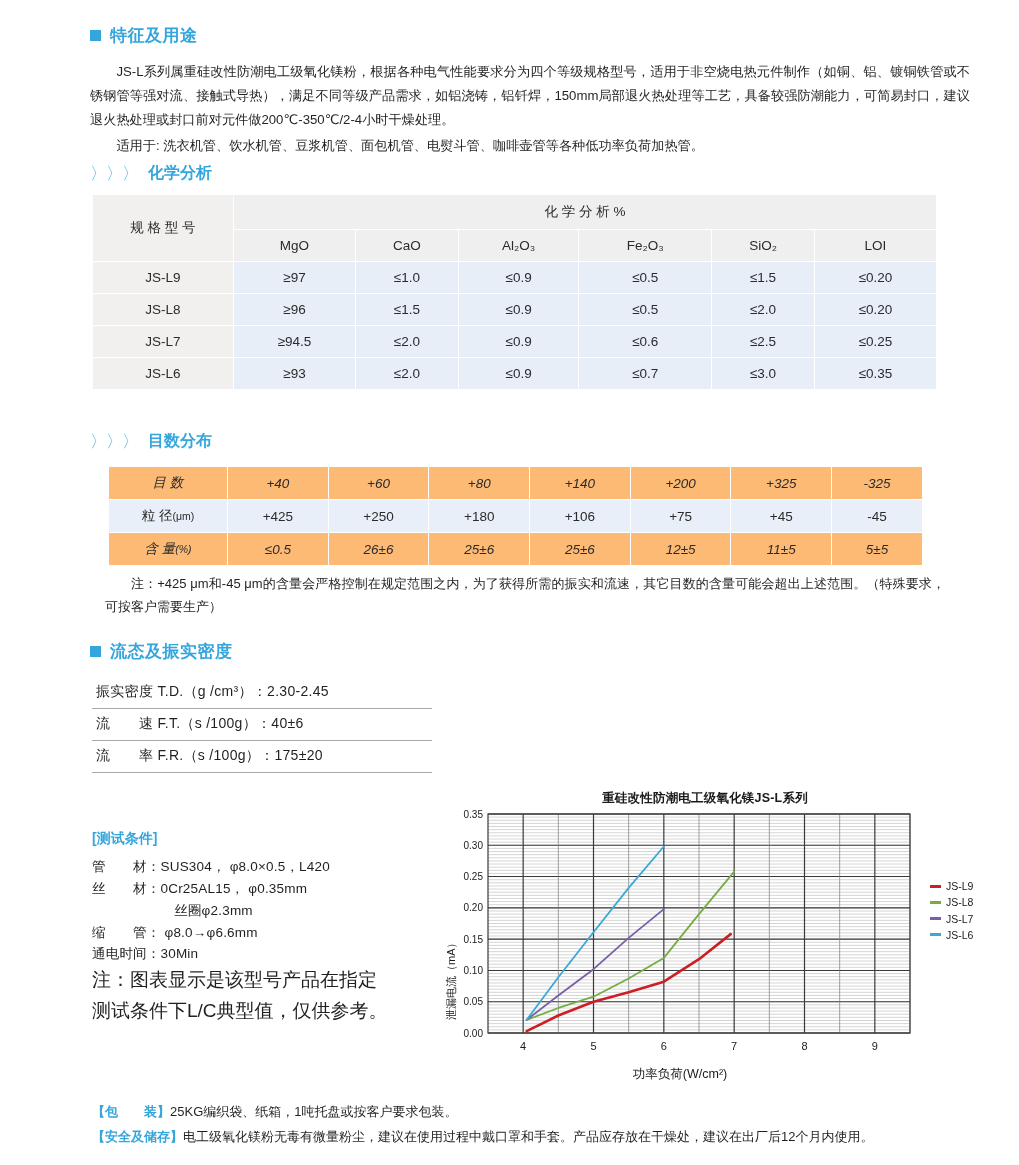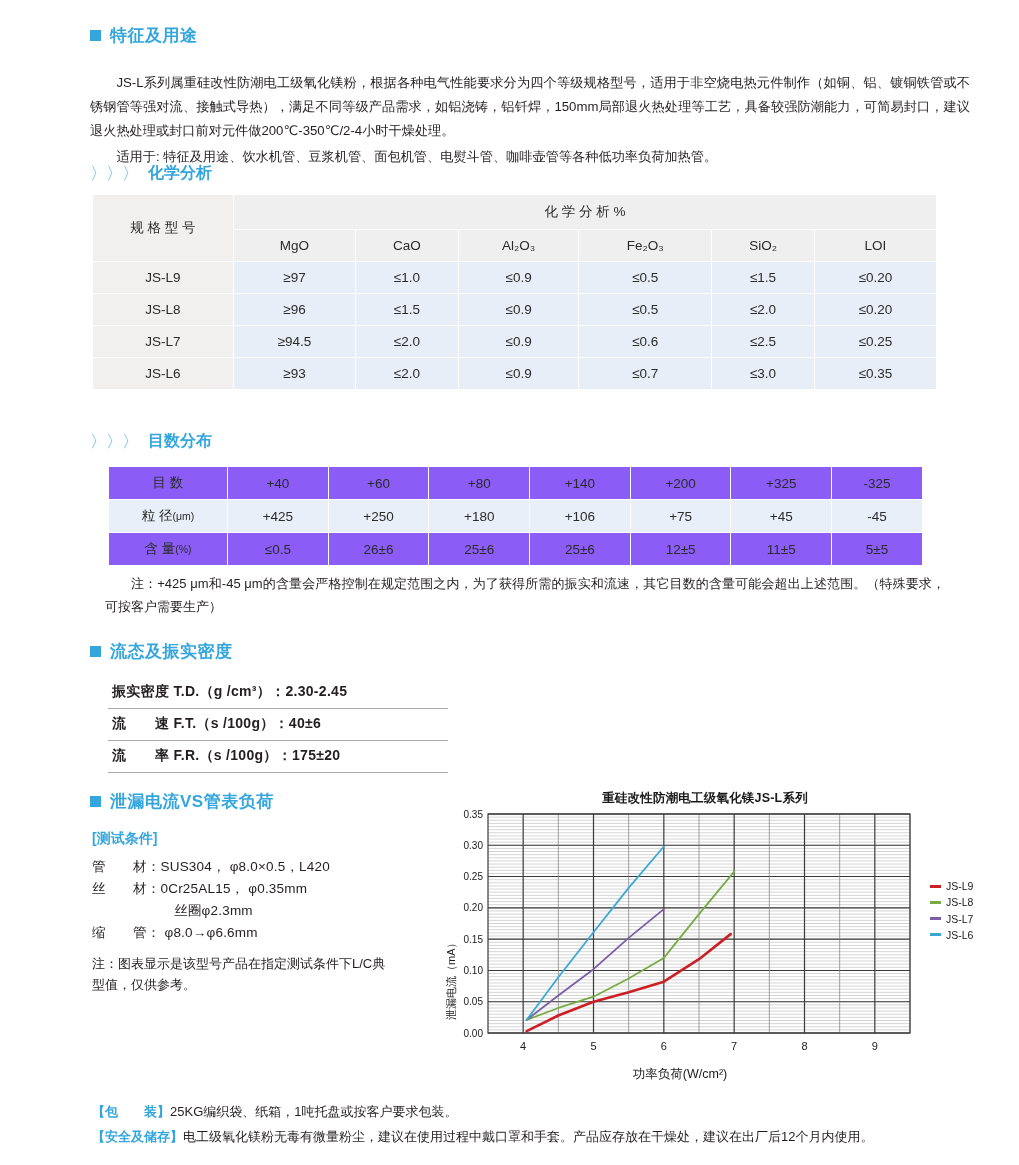--- a/index.html
+++ b/index.html
@@ -70,21 +70,21 @@
   .chem .cell { background: #e8eef7; }
   .chem .spec-col { width: 140px; }
 
   .mesh td {
     text-align: center;
     font-size: 13.5px;
     padding: 7px 2px;
     border: none;
     color: #2b2b2b;
   }
-  .mesh .r-gray { background: #8b5cf6; }
+  .mesh .r-gray { background: #fdba74; font-style: italic; }
   .mesh .r-blue { background: #e8eff8; margin-left: 26px; }
   .mesh .first { width: 118px; }
   .sub { font-size: 10.5px; }
 
   .note {
     font-size: 13px;
     line-height: 1.8;
     text-indent: 2em;
     text-align: justify;
   }
@@ -106,21 +106,21 @@
     font-size: 14px;
     font-weight: bold;
     margin-bottom: 8px;
   }
   .tc-line {
     font-size: 13.5px;
     line-height: 1.62;
     white-space: pre;
     letter-spacing: 0.2px;
   }
-  .tc-wrap { font-size: 13px; line-height: 1.62; margin-top: 10px; }
+  .tc-wrap { font-size: 19px; line-height: 1.62; }
 
   
   .chart-title {
     font-size: 12.5px;
     font-weight: bold;
     text-align: center;
     color: #1a1a1a;
     letter-spacing: 0.2px;
   }
   .chart-area { position: relative; }
@@ -161,22 +161,22 @@
 </head>
 <body>
 
 <div class="page">
 
   <div style="position:absolute; left:90px; top:24px; width:880px;">
     <div class="h-square">
       <span class="sq"></span>
       <span>特征及用途</span>
     </div>
-    <div class="para indent" style="margin-top:24px;">JS-L系列属重硅改性防潮电工级氧化镁粉，根据各种电气性能要求分为四个等级规格型号，适用于非空烧电热元件制作（如铜、铝、镀铜铁管或不锈钢管等强对流、接触式导热），满足不同等级产品需求，如铝浇铸，铝钎焊，150mm局部退火热处理等工艺，具备较强防潮能力，可简易封口，建议退火热处理或封口前对元件做200℃-350℃/2-4小时干燥处理。</div>
-    <div class="para indent" style="margin-top:2px;">适用于: 特征及用途、饮水机管、豆浆机管、面包机管、电熨斗管、咖啡壶管等各种低功率负荷加热管。</div>
+    <div class="para indent" style="margin-top:13px;">JS-L系列属重硅改性防潮电工级氧化镁粉，根据各种电气性能要求分为四个等级规格型号，适用于非空烧电热元件制作（如铜、铝、镀铜铁管或不锈钢管等强对流、接触式导热），满足不同等级产品需求，如铝浇铸，铝钎焊，150mm局部退火热处理等工艺，具备较强防潮能力，可简易封口，建议退火热处理或封口前对元件做200℃-350℃/2-4小时干燥处理。</div>
+    <div class="para indent" style="margin-top:2px;">适用于: 洗衣机管、饮水机管、豆浆机管、面包机管、电熨斗管、咖啡壶管等各种低功率负荷加热管。</div>
   </div>
 
   <div style="position:absolute; left:90px; top:162px; width:850px;">
     <div class="h-arrows">
       <span class="arr">〉〉〉</span>
       <span>化学分析</span>
     </div>
   </div>
 
   <div style="position:absolute; left:92px; top:194px; width:845px;">
@@ -282,45 +282,40 @@
     <div class="note">注：+425 μm和-45 μm的含量会严格控制在规定范围之内，为了获得所需的振实和流速，其它目数的含量可能会超出上述范围。（特殊要求，可按客户需要生产）</div>
   </div>
 
   <div style="position:absolute; left:90px; top:640px; width:400px;">
     <div class="h-square">
       <span class="sq"></span>
       <span>流态及振实密度</span>
     </div>
   </div>
 
-  <div style="position:absolute; left:108px; top:677px;font-weight:bold;" class="dens">
+  <div style="position:absolute; left:92px; top:677px;" class="dens">
     <div class="dens-row">
       <span class="k">振实密度 T.D.（g /cm³）：</span><span>2.30-2.45</span>
     </div>
     <div class="dens-row">
       <span class="k">流　　速 F.T.（s /100g）：</span><span>40±6</span>
     </div>
     <div class="dens-row">
       <span class="k">流　　率 F.R.（s /100g）：</span><span>175±20</span>
     </div>
   </div>
 
-  <div style="position:absolute; left:90px; top:790px; width:340px;">
-    <div class="h-square">
-      <span class="sq"></span>
-      <span>泄漏电流VS管表负荷</span>
-    </div>
-  </div>
 
   <div style="position:absolute; left:92px; top:830px; width:350px;">
     <div class="tc-title">[测试条件]</div>
     <div class="tc-line">管　　材：SUS304， φ8.0×0.5，L420</div>
     <div class="tc-line">丝　　材：0Cr25AL15， φ0.35mm</div>
     <div class="tc-line">　　　　　　丝圈φ2.3mm</div>
     <div class="tc-line">缩　　管： φ8.0→φ6.6mm</div>
+    <div class="tc-line">通电时间：30Min</div>
     <div class="tc-wrap" style="width:300px;">注：图表显示是该型号产品在指定测试条件下L/C典型值，仅供参考。</div>
   </div>
 
   <div style="position:absolute; left:430px; top:790px; width:580px; height:300px;" class="chart-area">
     <div class="chart-title" style="width:470px; margin-left:40px;text-align:center;">重硅改性防潮电工级氧化镁JS-L系列</div>
 
     <div class="ylabel" style="left:14px; top:230px;">泄漏电流（mA）</div>
 
     <svg id="chart-svg" width="480" height="255" viewBox="0 0 480 255" style="position:absolute; left:22px; top:18px;">
         <rect x="36" y="6" width="422" height="219" fill="#fff"></rect>

